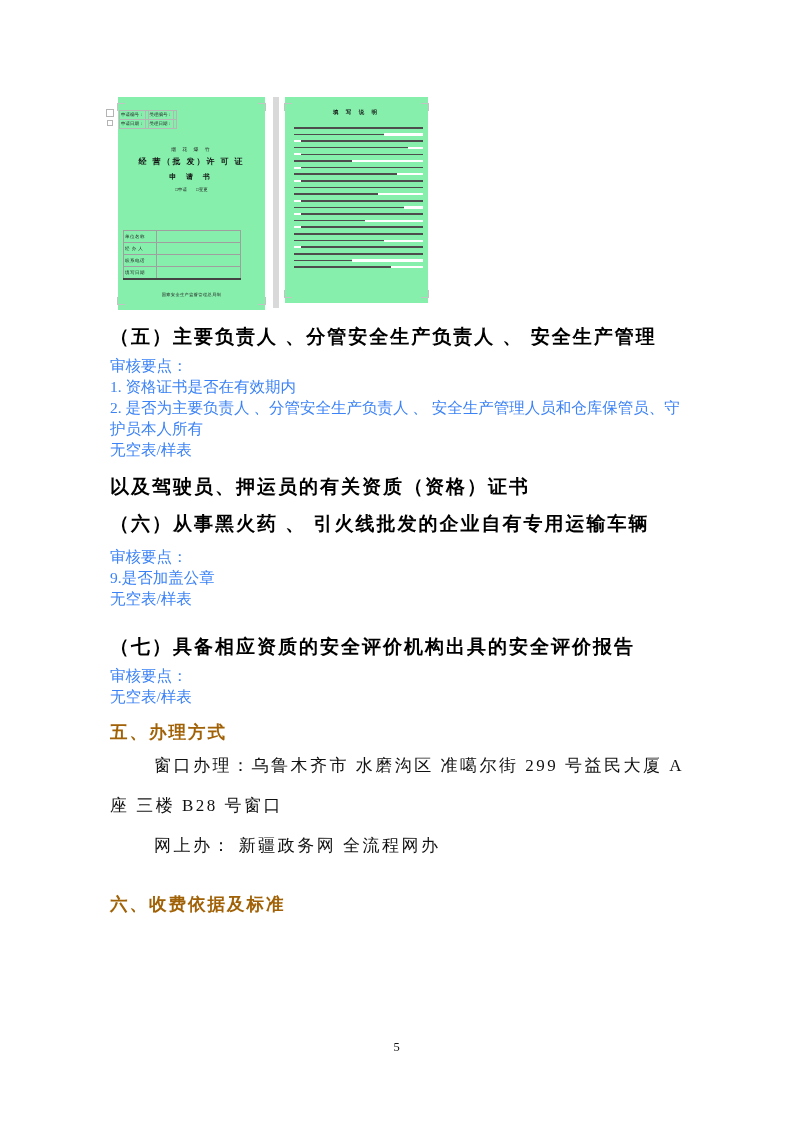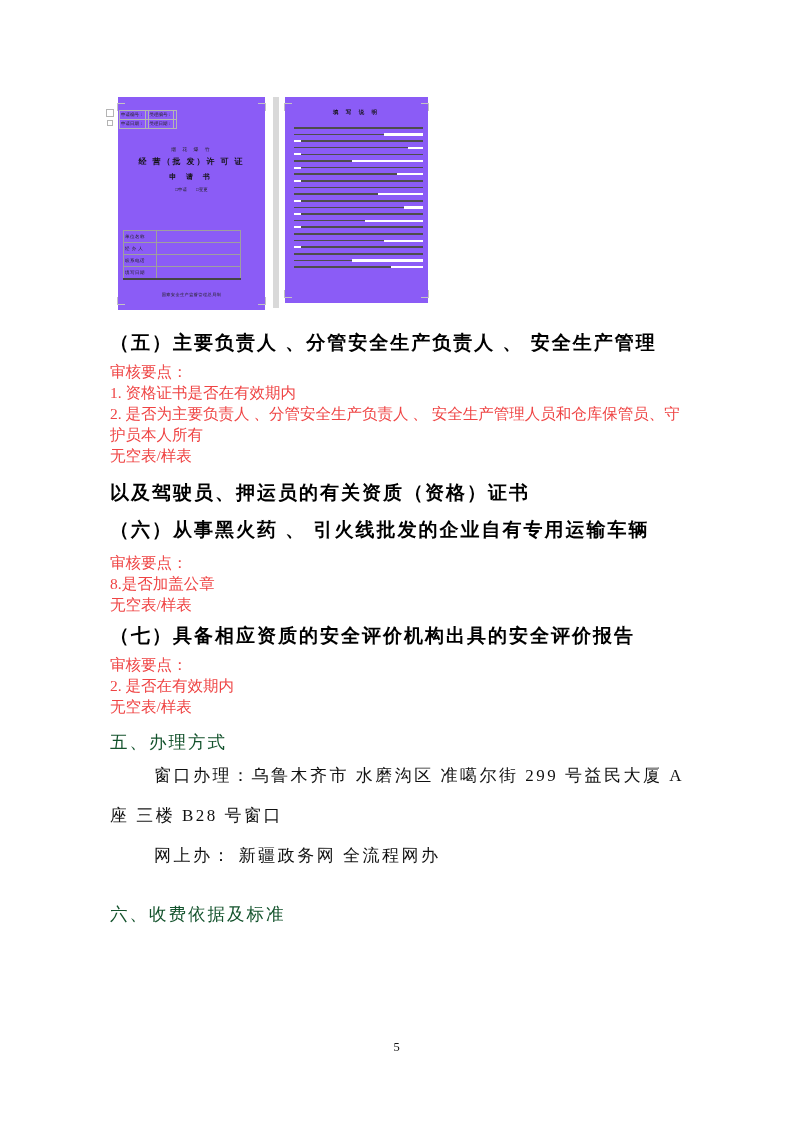--- a/index.html
+++ b/index.html
@@ -4,21 +4,21 @@
 <style>
   html,body { margin:0; padding:0; background:#ffffff; }
   .page {
     position:relative; width:793px; height:1122px; margin:0 auto;
     background:#ffffff; overflow:hidden; color:#000;
     font-family:"Liberation Serif", serif;
   }
 
   
   .attachments { position:absolute; left:118px; top:97px; display:flex; align-items:flex-start; }
-  .thumb { position:relative; background:#8b5cf6; }
+  .thumb { position:relative; background:#86efac; }
   .thumb-left  { width:147px; height:213px; }
   .thumb-right { width:143px; height:206px; }
   .divider { width:6px; height:211px; background:#d9d9d9; margin-left:8px; margin-right:6px; }
 
   .cm { position:absolute; width:7px; height:7px; }
   .cm.tl { left:-1px;  top:6px;    border-left:1px solid #c3c3c3; border-top:1px solid #c3c3c3; }
   .cm.tr { right:-1px; top:6px;    border-right:1px solid #c3c3c3; border-top:1px solid #c3c3c3; }
   .cm.bl { left:-1px;  bottom:5px; border-left:1px solid #c3c3c3; border-bottom:1px solid #c3c3c3; }
   .cm.br { right:-1px; bottom:5px; border-right:1px solid #c3c3c3; border-bottom:1px solid #c3c3c3; }
   .hdl { position:absolute; border:1px solid #b4b4b4; background:#fff; }
@@ -48,24 +48,24 @@
                  font-size:5.5px; font-weight:700; letter-spacing:3px; color:#111; }
   .instr-text { position:absolute; top:30px; left:9px; right:5px; height:146px;
                 background:repeating-linear-gradient(180deg, #4d4d4d 0px, #4d4d4d 1.6px, transparent 1.6px, transparent 6.63px); }
   .gap { position:absolute; background:#fff; height:2.2px; }
   .gap.r { right:0; }
   .gap.l { left:0; width:7px; }
 
   
   .content { position:absolute; left:110px; top:318px; width:577px; }
   .req-heading { font-family:"Liberation Sans", sans-serif; font-weight:700;
-                 font-size:19px; line-height:37px; letter-spacing:2px; color:#000; white-space:nowrap;margin-top:6px; }
-  .req-body { font-family:"Liberation Serif", serif; font-size:15.5px; line-height:21px; color:#ef4444; }
-  .sec-heading { font-family:"Liberation Sans", sans-serif; font-weight:400;
-                 font-size:17.5px; line-height:26px; letter-spacing:2px; color:#14532d; }
+                 font-size:19px; line-height:37px; letter-spacing:2px; color:#000; white-space:nowrap; }
+  .req-body { font-family:"Liberation Serif", serif; font-size:15.5px; line-height:21px; color:#3b82f6; }
+  .sec-heading { font-family:"Liberation Sans", sans-serif; font-weight:700;
+                 font-size:17.5px; line-height:26px; letter-spacing:2px; color:#a16207; }
   .sec-para { font-family:"Liberation Serif", serif; font-size:17px; line-height:40px;
               letter-spacing:2.5px; color:#111; text-indent:44px; }
   .pagenum { position:absolute; top:1040px; width:100%; text-align:center;
              font-family:"Liberation Serif", serif; font-size:12.5px; color:#111; }
 </style>
 </head>
 <body>
 
 <div class="page">
 
@@ -172,30 +172,29 @@
       <div>2. 是否为主要负责人 、分管安全生产负责人 、 安全生产管理人员和仓库保管员、守护员本人所有</div>
       <div>无空表/样表</div>
     </div>
 
     <div class="req-heading" style="margin-top:8px;">
       <div>以及驾驶员、押运员的有关资质（资格）证书</div>
       <div>（六）从事黑火药 、 引火线批发的企业自有专用运输车辆</div>
     </div>
     <div class="req-body" style="margin-top:4px;">
       <div>审核要点：</div>
-      <div>8.是否加盖公章</div>
+      <div>9.是否加盖公章</div>
       <div>无空表/样表</div>
     </div>
 
-    <div class="req-heading" style="margin-top:2px;">
+    <div class="req-heading" style="margin-top:19px;">
       <div>（七）具备相应资质的安全评价机构出具的安全评价报告</div>
     </div>
     <div class="req-body">
       <div>审核要点：</div>
-      <div>2. 是否在有效期内</div>
       <div>无空表/样表</div>
     </div>
 
     <div class="sec-heading" style="margin-top:12px;">五、办理方式</div>
     <div class="sec-para" style="margin-top:1px;font-family:Liberation Serif, serif;">窗口办理：乌鲁木齐市 水磨沟区 准噶尔街 299 号益民大厦 A 座 三楼 B28 号窗口</div>
     <div class="sec-para" style="margin-top:0px;">网上办： 新疆政务网 全流程网办</div>
 
     <div class="sec-heading" style="margin-top:25px;">六、收费依据及标准</div>
 
   </div>

